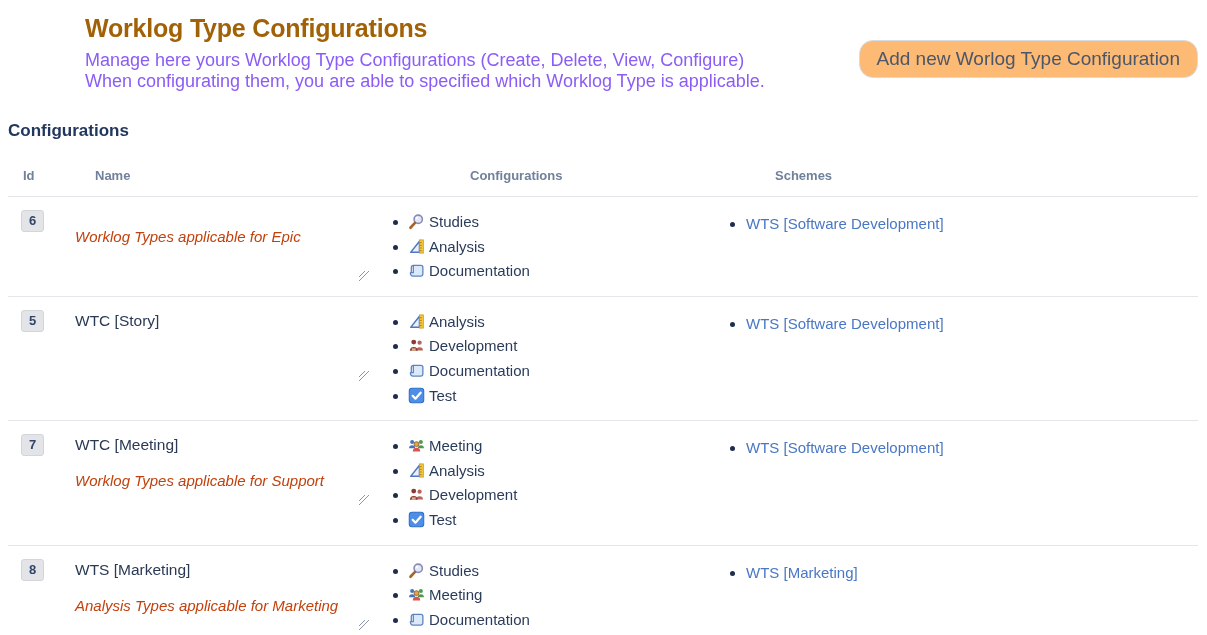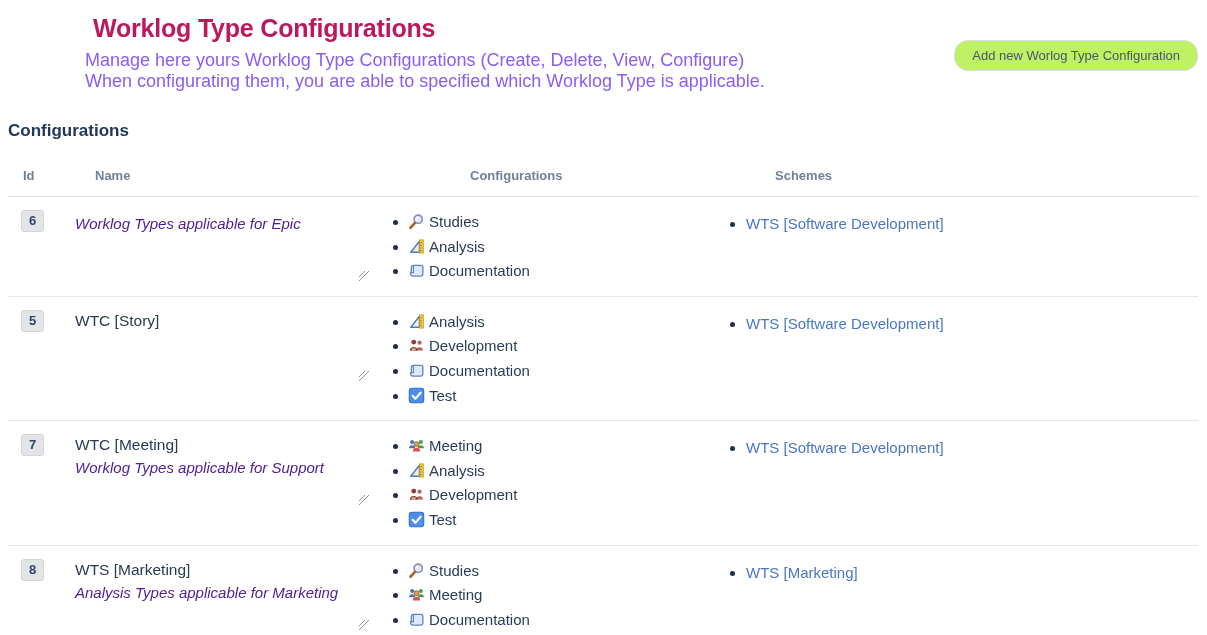--- a/index.html
+++ b/index.html
@@ -8,28 +8,28 @@
     width: 1207px; height: 635px; overflow: hidden;
     font-family: "Liberation Sans", "DejaVu Sans", sans-serif;
     color: #2b3c5a;
   }
   .page { padding: 12px 9px 0 8px; width: 1207px; }
 
   
   .page-header { display: flex; justify-content: space-between; align-items: flex-start; }
   .page-header-text { padding-left: 77px; }
   h1.page-title {
-    margin: 2px 0 7px 8px; font-size: 25px; font-weight: 700;
-    color: #be185d; letter-spacing: -0.2px;
+    margin: 2px 0 7px 0; font-size: 25px; font-weight: 700;
+    color: #a16207; letter-spacing: -0.2px;
   }
   .page-desc { margin: 0; font-size: 18px; line-height: 21px; color: #8b5cf6; }
   .add-btn {
     margin-top: 28px; white-space: nowrap;
-    font-family: inherit; font-size: 13px; color: #4b5669;
-    background: #bef264; border: 1px solid #d9dbe0; border-radius: 14px;
+    font-family: inherit; font-size: 19px; color: #4b5669;
+    background: #fdba74; border: 1px solid #d9dbe0; border-radius: 14px;
     padding: 7px 17px; cursor: pointer;
   }
 
   
   h2.section-heading { margin: 29px 0 0 0; font-size: 17px; font-weight: 700; color: #22375e; }
 
   
   .cfg-table { margin-top: 15px; width: 100%; }
   .grid-row { display: grid; grid-template-columns: 67px 355px 285px 1fr; }
   .thead {
@@ -41,21 +41,21 @@
   .cell { font-size: 15px; }
 
   .cell-id { padding-left: 13px; }
   .id-badge {
     display: inline-block; min-width: 23px; text-align: center;
     padding: 2px 6px 3px 6px; font-size: 13px; font-weight: 700; color: #31456b;
     background: #e3e4e7; border: 1px solid #d4d5d8; border-radius: 3px;
   }
 
   .cfg-name { font-size: 15.5px; color: #2a3a55; margin-top: 2px; }
-  .cfg-desc { font-style: italic; color: #4c1d95; font-size: 15px; margin-top: 5px; }
+  .cfg-desc { font-style: italic; color: #c2410c; font-size: 15px; margin-top: 18px; }
 
   
   .config-box { position: relative; }
   ul.worklog-list { margin: 0 0 0 -22px; padding: 0; list-style: none; }
   ul.worklog-list li {
     position: relative; line-height: 24.6px; color: #2b3c5a; white-space: nowrap;
   }
   ul.worklog-list li::before {
     content: ""; position: absolute; left: -15px; top: 10px;
     width: 5px; height: 5px; border-radius: 50%; background: #1f2d4d;

